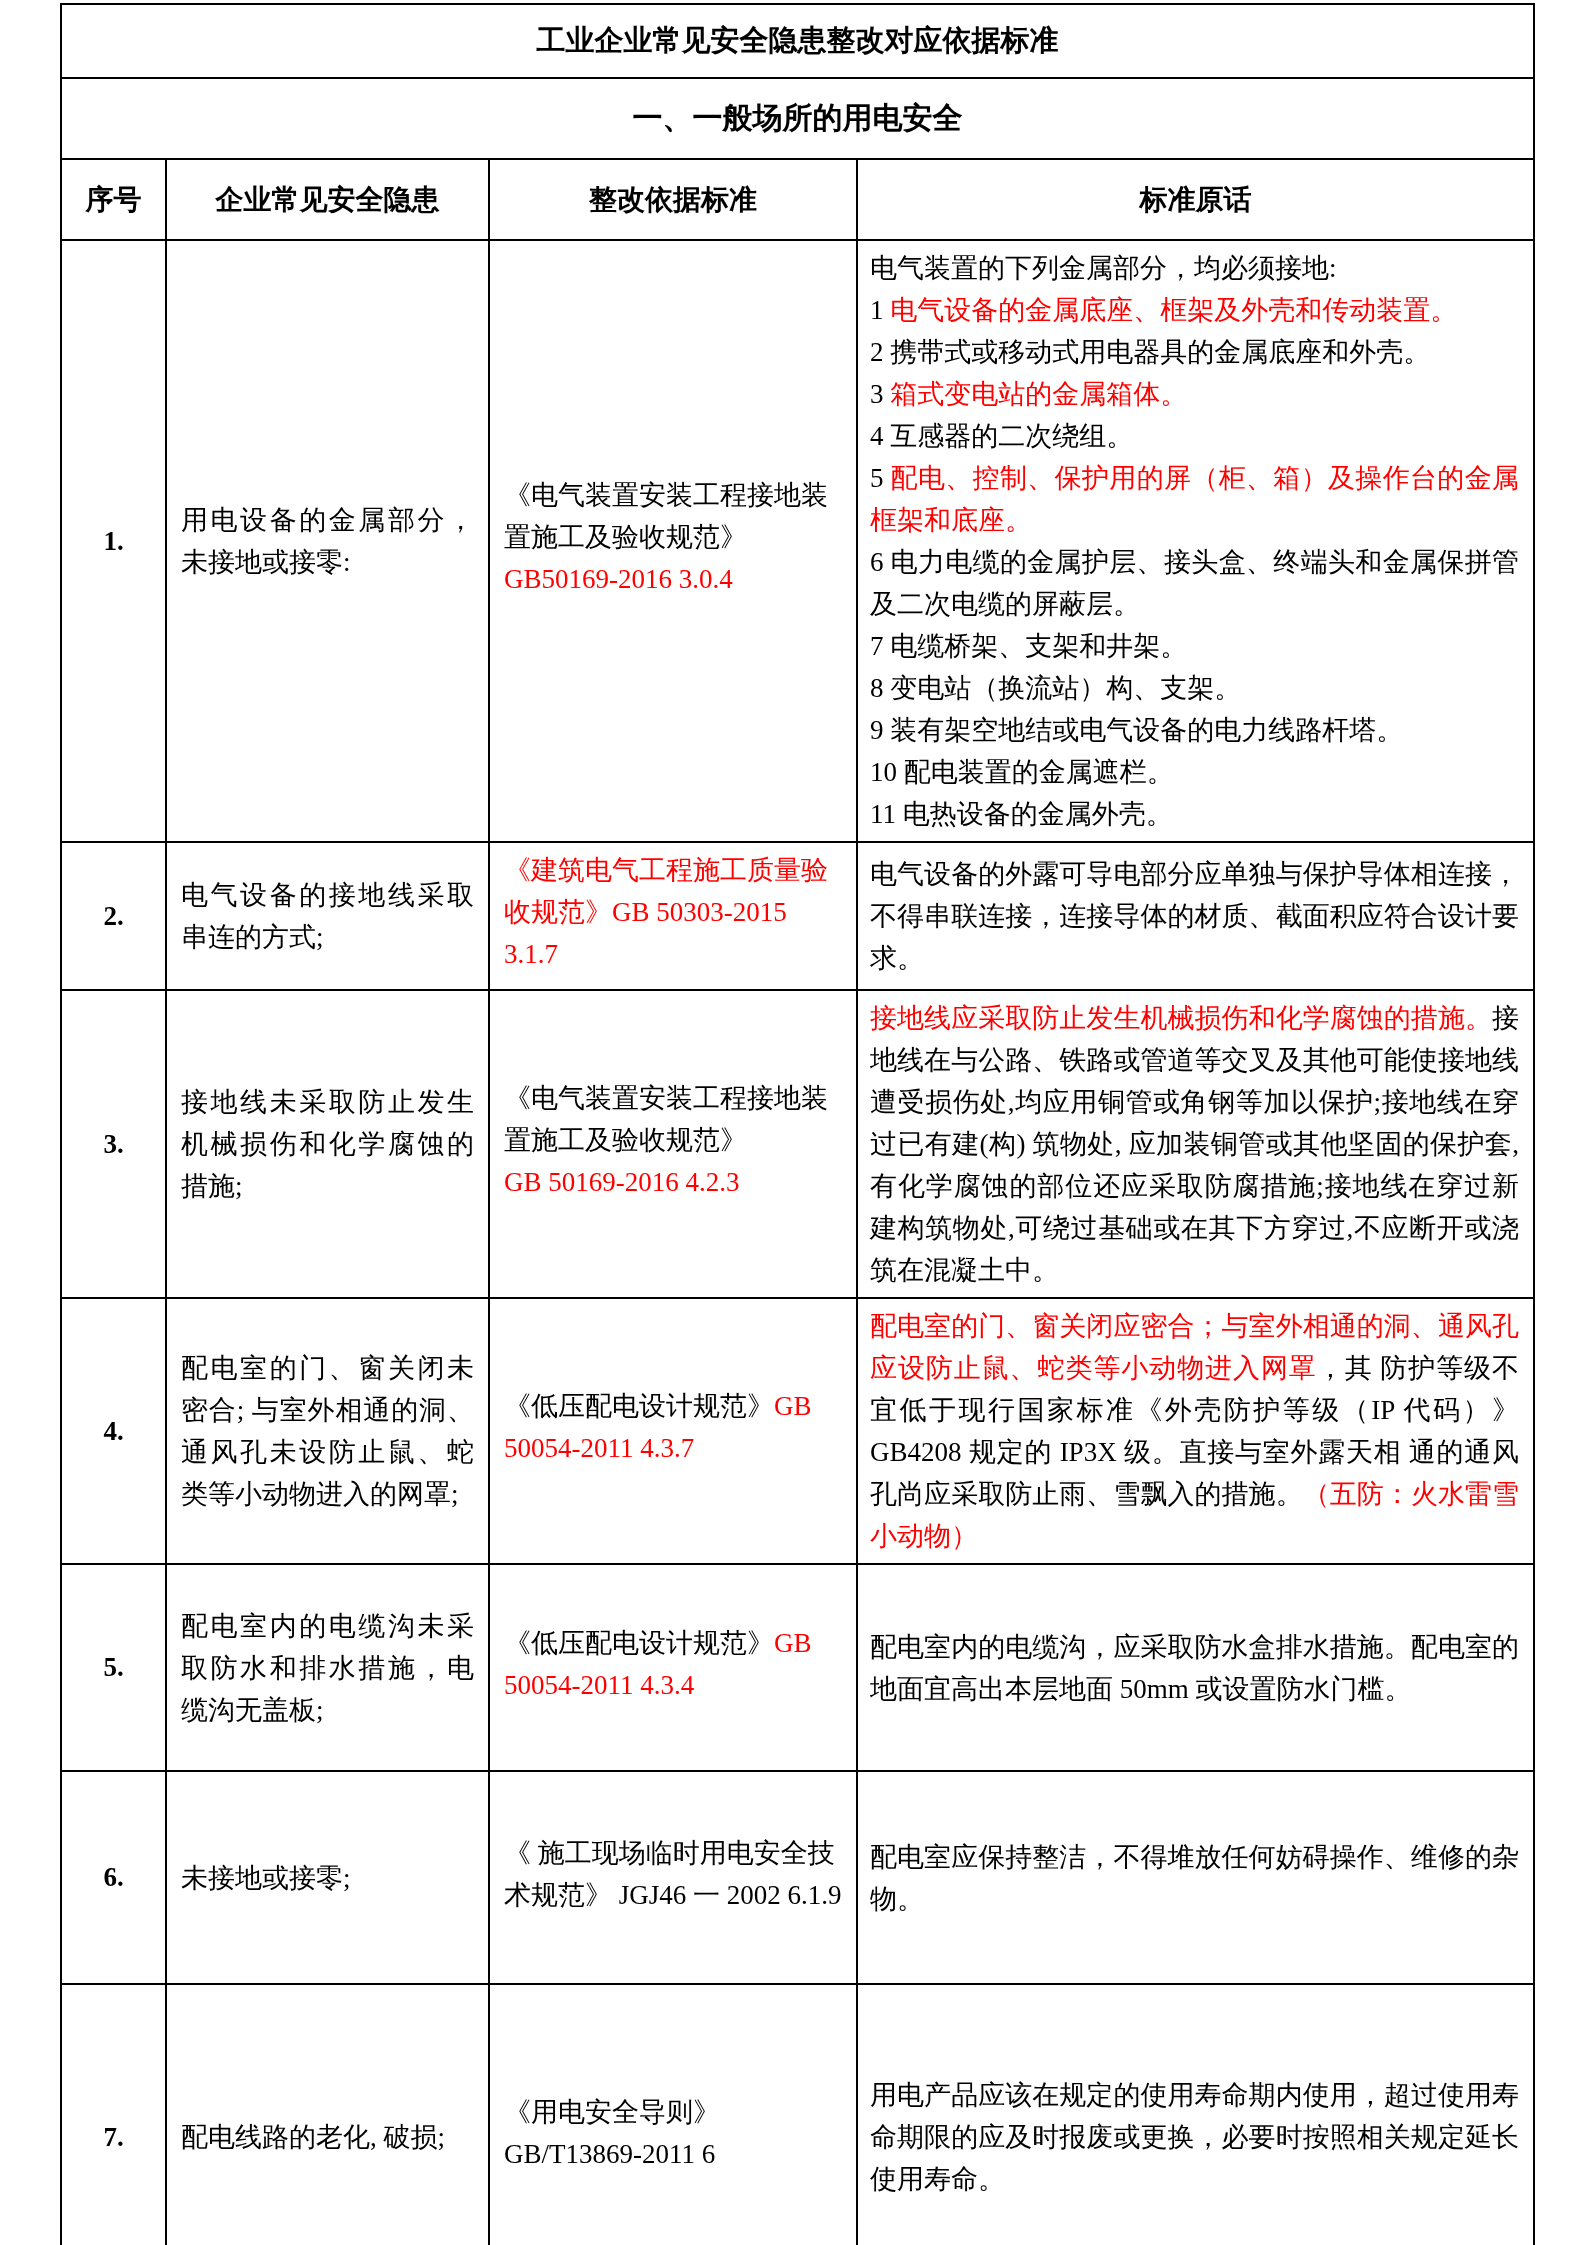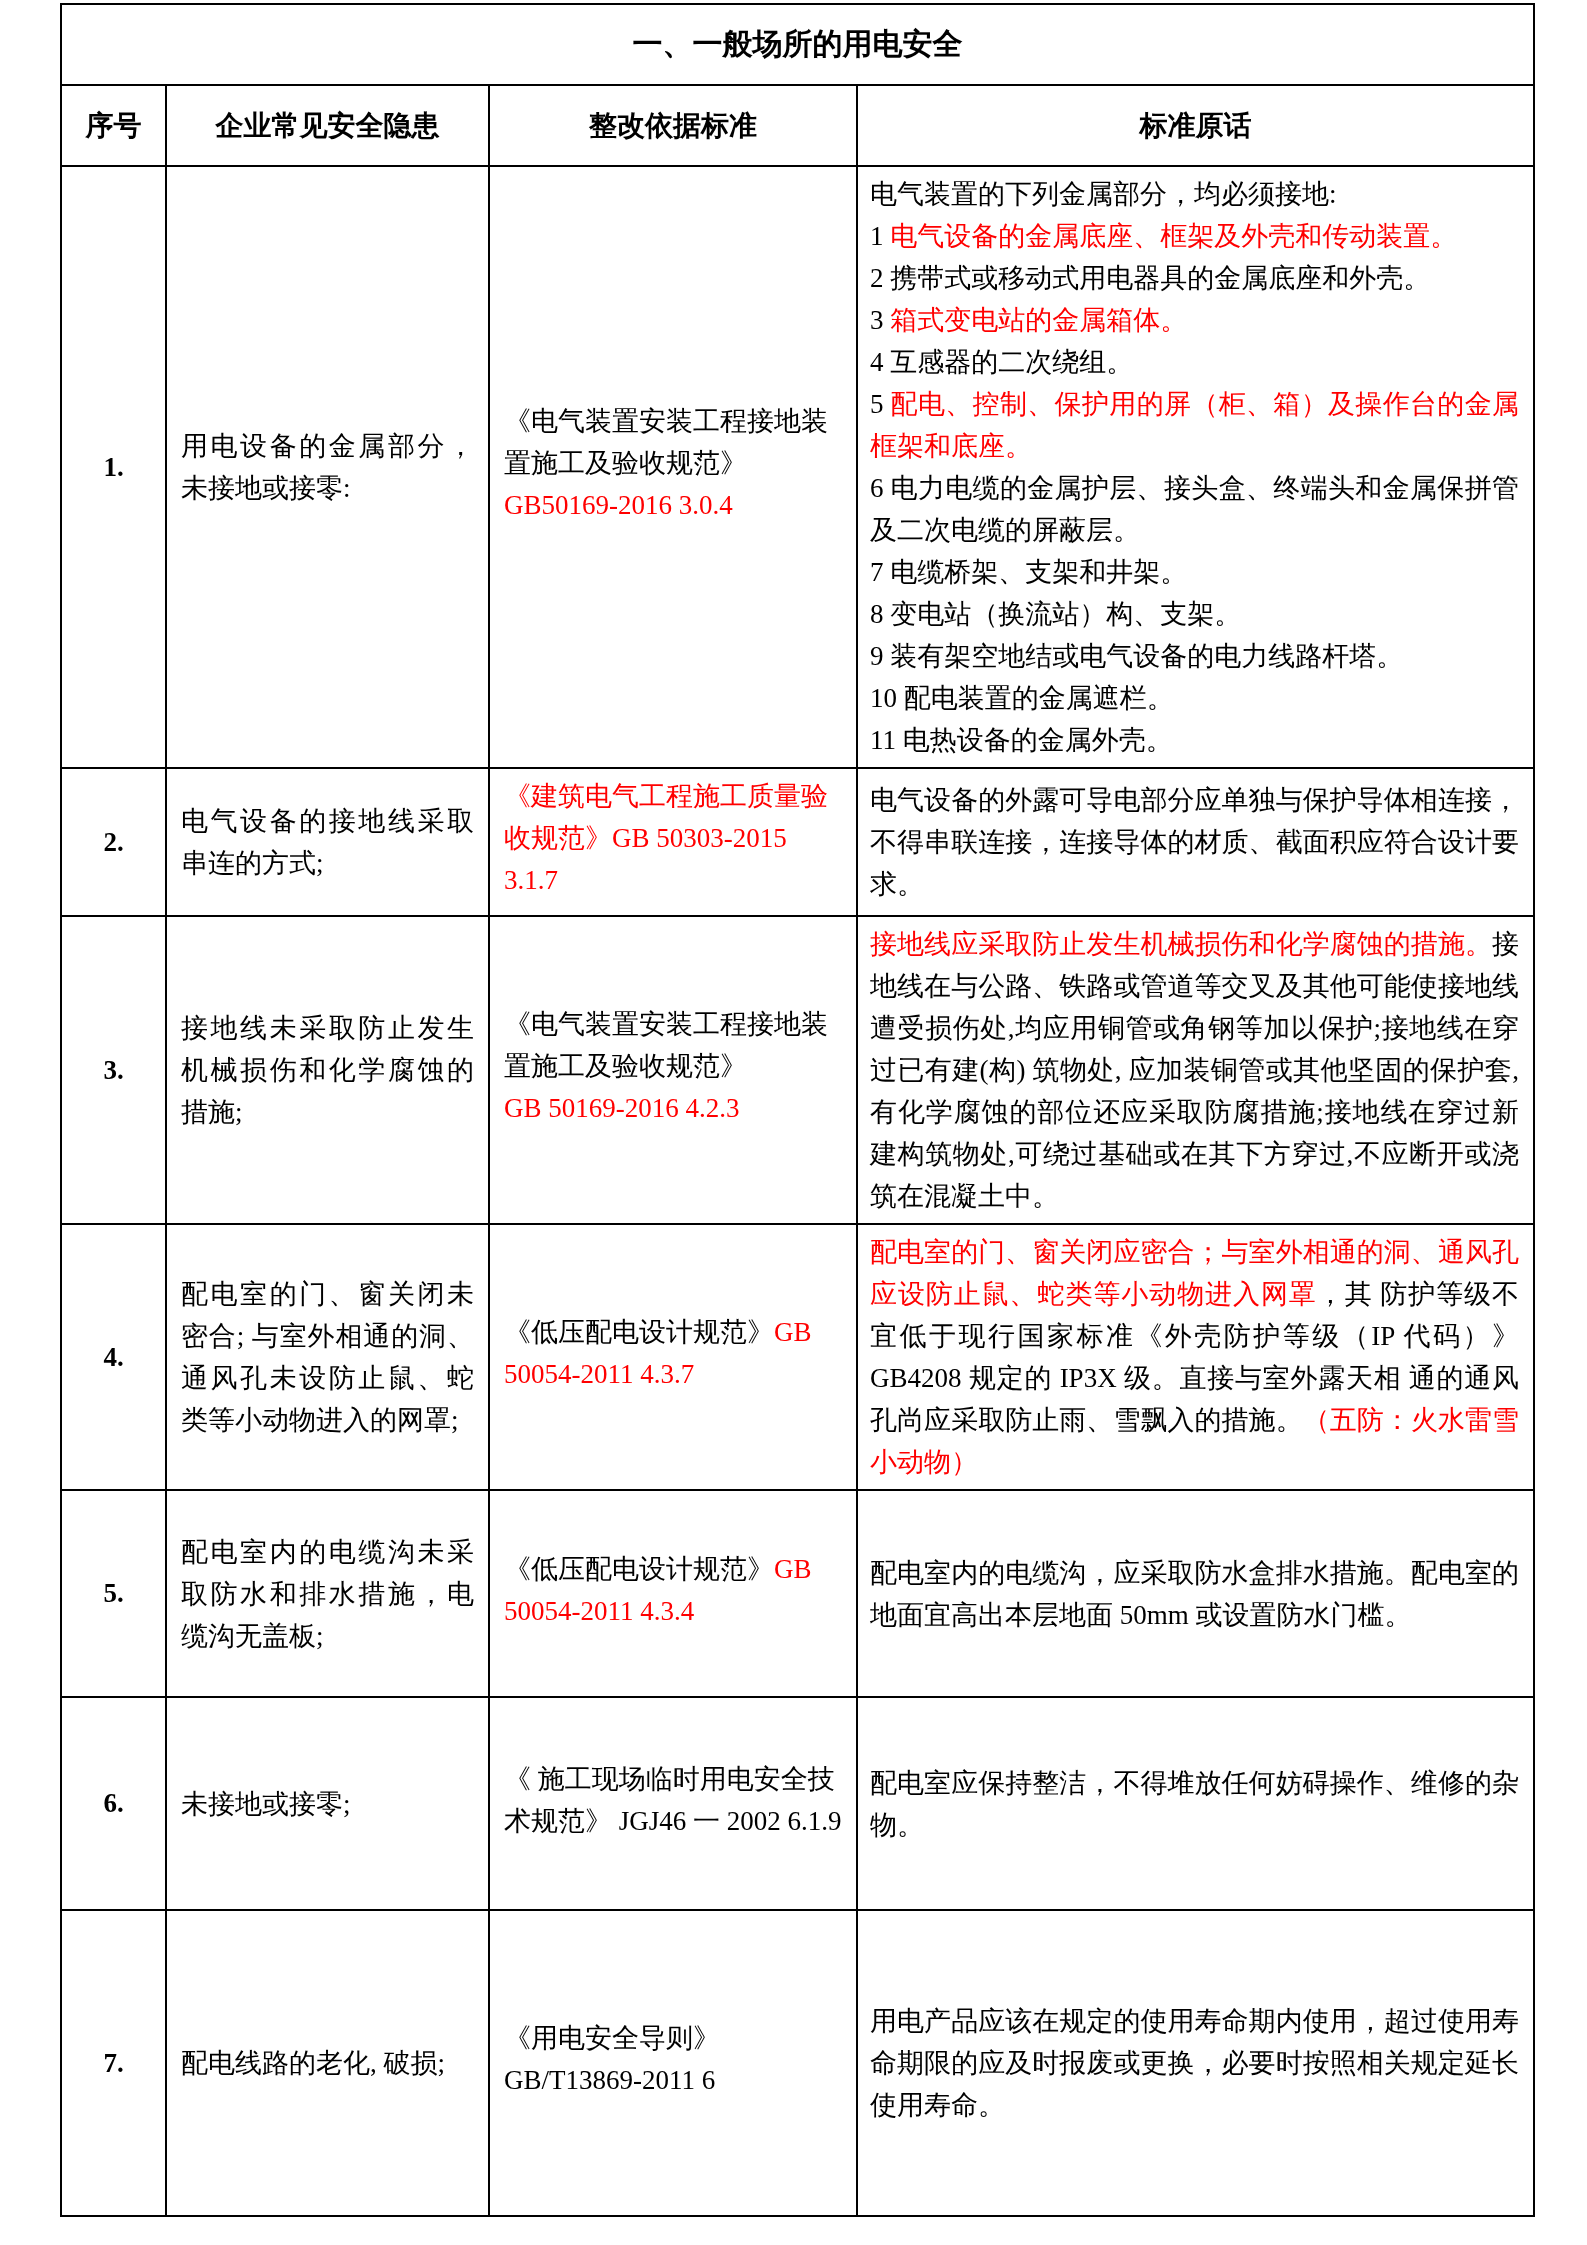--- a/index.html
+++ b/index.html
@@ -67,20 +67,23 @@
 
 <div>
   <table class="doc-table">
     <colgroup>
       <col style="width:105px">
       <col style="width:323px">
       <col style="width:368px">
       <col style="width:677px">
     </colgroup>
     <thead>
+      <tr>
+        <td class="title-cell" colspan="4">工业企业常见安全隐患整改对应依据标准</td>
+      </tr>
       <tr>
         <td class="section-cell" colspan="4">一、一般场所的用电安全</td>
       </tr>
       <tr class="header-row">
         <th>序号</th>
         <th>企业常见安全隐患</th>
         <th>整改依据标准</th>
         <th>标准原话</th>
       </tr>
     </thead>

